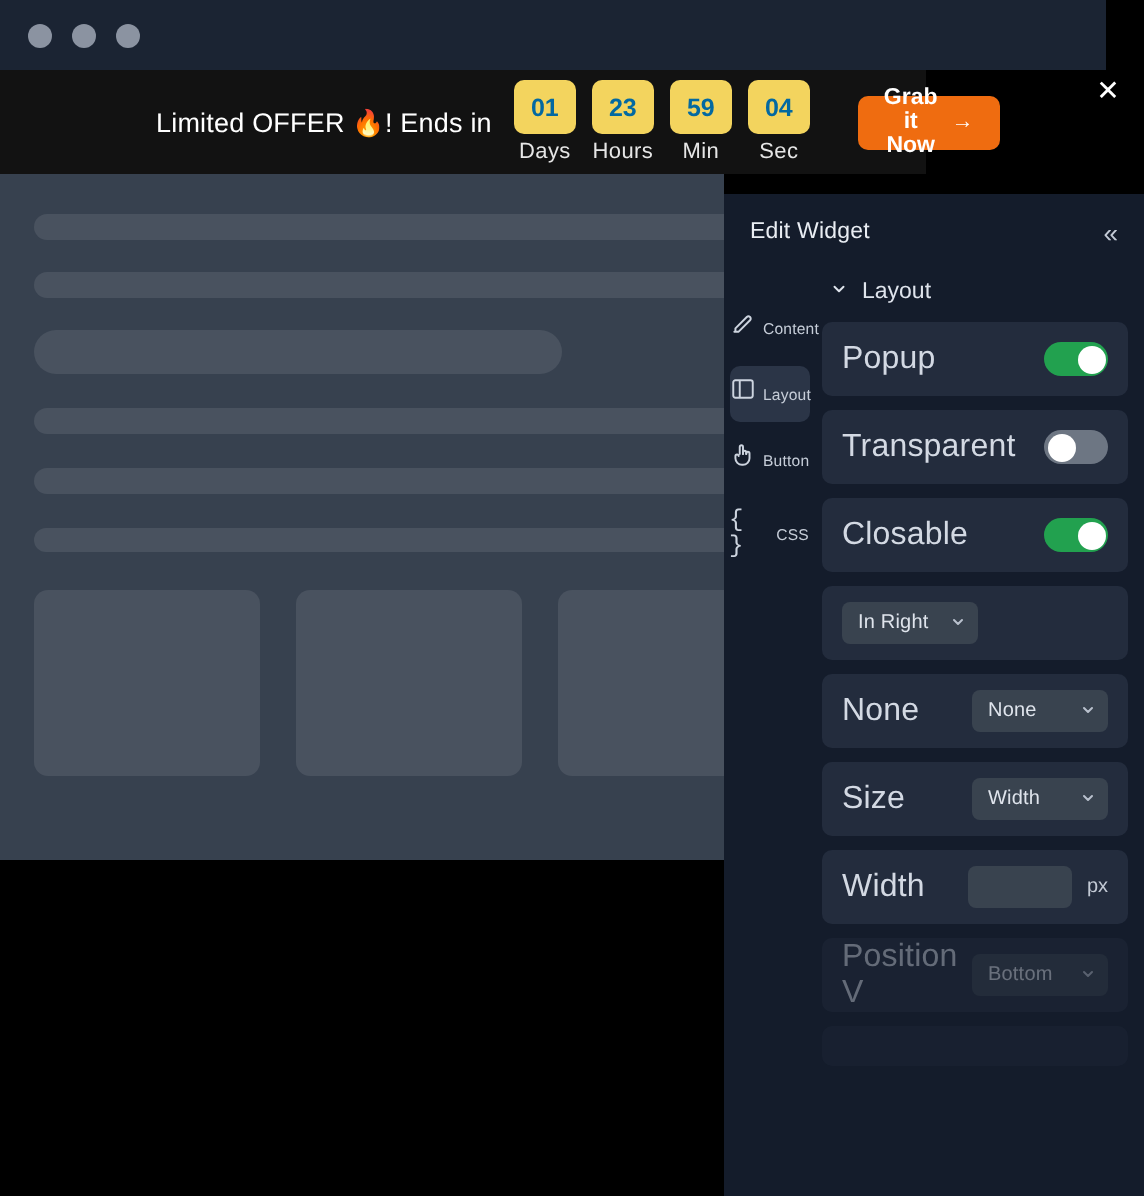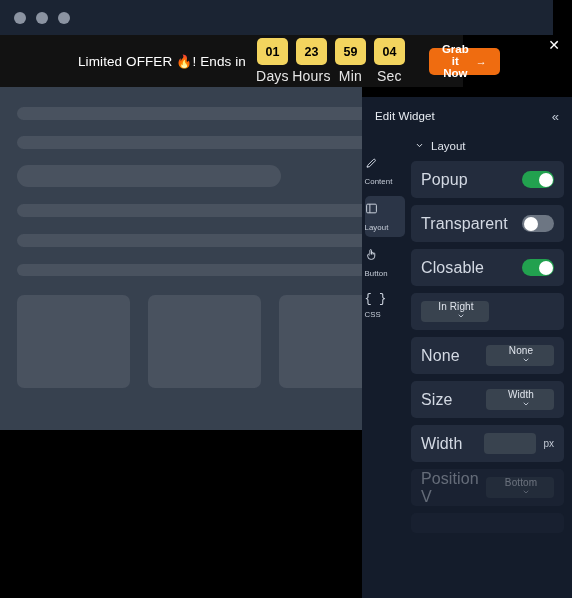--- a/index.html
+++ b/index.html
@@ -31,24 +31,24 @@
     margin-left: 78px;
   }
   .promo-text {
     color: #ffffff; font-size: 13.5px; letter-spacing: .1px; white-space: nowrap;
   }
   .promo-flame { font-size: 13px; }
   .cd-group { display: flex; gap: 8px; align-items: flex-start; }
   .cd-unit { display: flex; flex-direction: column; align-items: center; width: 31px; }
   .cd-box {
     width: 31px; height: 27px; background: #f3d45e; border-radius: 5px;
-    color: #000000; font-size: 12.5px; font-weight: 600;
+    color: #0369a1; font-size: 12.5px; font-weight: 600;
     display: flex; align-items: center; justify-content: center;
   }
-  .cd-label { color: #e6e6e6; font-size: 14px; margin-top: 3px; letter-spacing: .2px; }
+  .cd-label { color: #e6e6e6; font-size: 11px; margin-top: 3px; letter-spacing: .2px; }
   .cta-btn {
     margin-left: 13px; background: #ef6c10; border: none; border-radius: 5px;
     color: #fff; font-size: 11.5px; font-weight: 700;
     height: 27px; padding: 0 13px; display: flex; align-items: center; gap: 7px;
     cursor: pointer; font-family: "Liberation Sans", sans-serif;
   }
   .cta-arrow { font-size: 11px; font-weight: 400; }
   .promo-close {
     position: absolute; right: 11px; top: 38px;
     color: #ffffff; font-size: 14px; line-height: 1; cursor: pointer;
@@ -75,21 +75,21 @@
   .panel-title { color: #e9edf3; font-size: 11.5px; letter-spacing: .1px; }
   .collapse-btn {
     color: #c3cad6; font-size: 13px; line-height: 1; cursor: pointer;
     letter-spacing: -2px; padding: 2px 3px;
   }
   .panel-body { display: flex; }
 
   .tab-rail { width: 45px; padding-top: 15px; flex: 0 0 45px; }
   .tab {
     width: 40px; margin: 0 auto 5px auto; padding: 5px 0 5px 0; border-radius: 5px;
-    display: flex; flex-direction: column; align-items: flex-start; gap: 4px;
+    display: flex; flex-direction: row; align-items: center; gap: 4px;
     cursor: pointer;
   }
   .tab.active { background: #2b3547; }
   .tab-icon { color: #cdd4df; display: block; }
   .tab-label { color: #c6cdd8; font-size: 7.8px; letter-spacing: .1px; }
   .tab-css-glyph { color: #cdd4df; font-size: 12px; font-family: "Liberation Mono", monospace; line-height: 13px; }
 
   .controls { flex: 1; padding: 0 8px 0 4px; }
   .section-head {
     display: flex; align-items: center; gap: 7px;
@@ -114,21 +114,21 @@
   .toggle .knob {
     position: absolute; top: 1.5px; width: 14px; height: 14px; border-radius: 50%;
     background: #ffffff;
   }
   .toggle.on .knob { right: 1.5px; }
   .toggle.off .knob { left: 1.5px; }
 
   .select {
     background: #39434f; border-radius: 4px; height: 21px;
     display: flex; align-items: center; justify-content: space-between;
-    padding: 0 6px 0 8px; cursor: pointer; min-width: 68px; flex-direction: column;
+    padding: 0 6px 0 8px; cursor: pointer; min-width: 68px;
   }
   .select .sel-text { color: #dfe4ec; font-size: 10px; letter-spacing: .1px; }
   .select .sel-caret { color: #b9c1cd; font-size: 8px; margin-left: 10px; }
   .select.wide { width: 53px; }
   .select.left-only { width: 68px; }
 
   .text-input {
     background: #39434f; border: none; border-radius: 4px; height: 21px; width: 52px;
     color: #dfe4ec; font-size: 10px; padding: 0 6px;
     font-family: "Liberation Sans", sans-serif;

